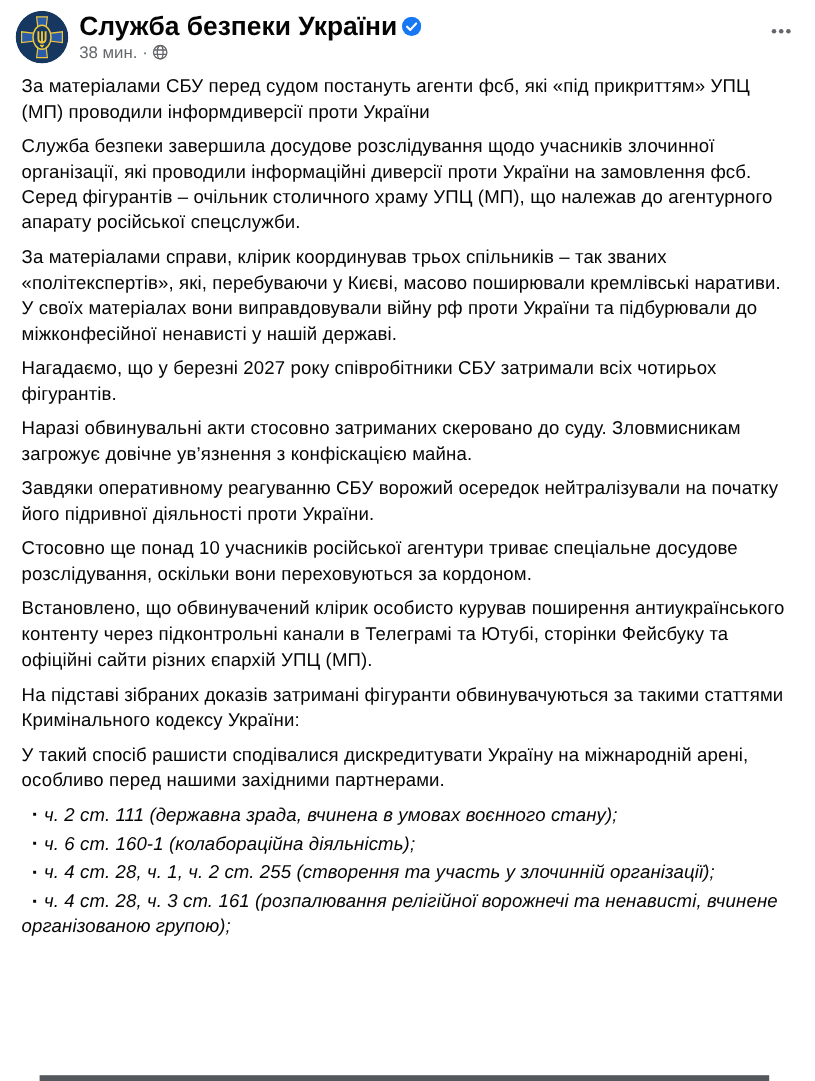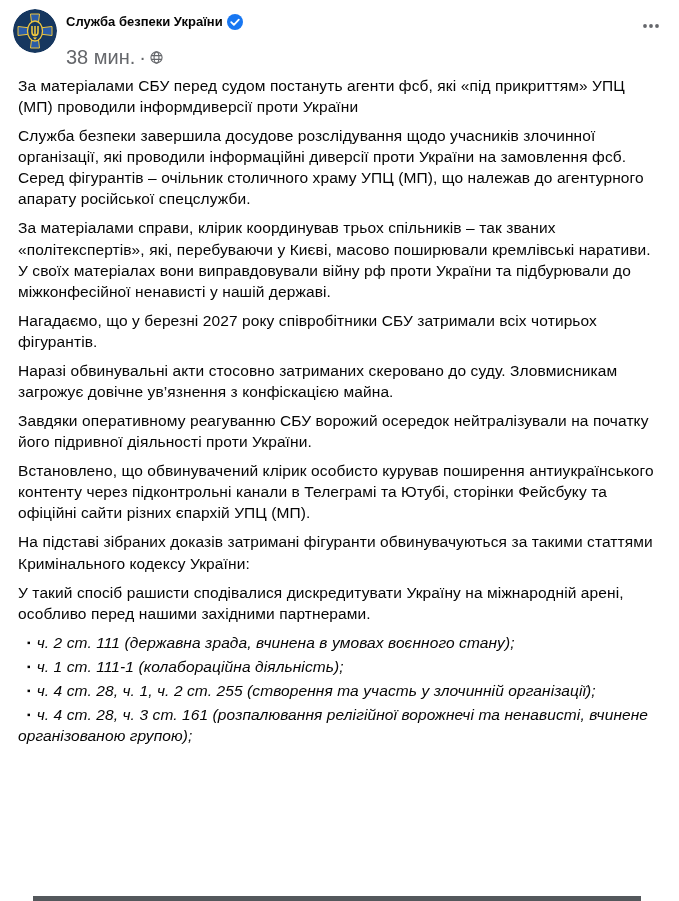--- a/index.html
+++ b/index.html
@@ -47,34 +47,34 @@
     flex: 1 1 auto;
     padding-top: 2px;
     min-width: 0;
   }
   .name-row {
     display: flex;
     align-items: center;
     gap: 4px;
   }
   .page-name {
-    font-size: 13px;
+    font-size: 22px;
     font-weight: bold;
     color: var(--text, #050505);
     line-height: 21px;
     cursor: pointer;
     white-space: nowrap;
   }
   .verified-badge { display: inline-flex; margin-top: 1px; }
   .meta-row {
     display: flex;
     align-items: center;
     gap: 4px;
-    margin-top: 16px;
-    font-size: 20px;
+    margin-top: 2px;
+    font-size: 14px;
     color: var(--meta, #65676B);
     line-height: 18px;
   }
   .meta-sep { color: var(--meta, #65676B); }
   .more-btn {
     position: absolute;
     top: 10px;
     right: 12px;
     width: 32px;
     height: 32px;
@@ -182,29 +182,30 @@
     </button>
   </div>
 
   <div class="post-body">
     <p>За матеріалами СБУ перед судом постануть агенти фсб, які «під прикриттям» УПЦ (МП) проводили інформдиверсії проти України</p>
     <p>Служба безпеки завершила досудове розслідування щодо учасників злочинної організації, які проводили інформаційні диверсії проти України на замовлення фсб. Серед фігурантів – очільник столичного храму УПЦ (МП), що належав до агентурного апарату російської спецслужби.</p>
     <p>За матеріалами справи, клірик координував трьох спільників – так званих «політекспертів», які, перебуваючи у Києві, масово поширювали кремлівські наративи. У своїх матеріалах вони виправдовували війну рф проти України та підбурювали до міжконфесійної ненависті у нашій державі.</p>
     <p>Нагадаємо, що у березні 2027 року співробітники СБУ затримали всіх чотирьох фігурантів.</p>
     <p>Наразі обвинувальні акти стосовно затриманих скеровано до суду. Зловмисникам загрожує довічне ув’язнення з конфіскацією майна.</p>
     <p>Завдяки оперативному реагуванню СБУ ворожий осередок нейтралізували на початку його підривної діяльності проти України.</p>
+    <p>Стосовно ще понад 10 учасників російської агентури триває спеціальне досудове розслідування, оскільки вони переховуються за кордоном.</p>
     <p>Встановлено, що обвинувачений клірик особисто курував поширення антиукраїнського контенту через підконтрольні канали в Телеграмі та Ютубі, сторінки Фейсбуку та офіційні сайти різних єпархій УПЦ (МП).</p>
     <p>На підставі зібраних доказів затримані фігуранти обвинувачуються за такими статтями Кримінального кодексу України:</p>
     <p>У такий спосіб рашисти сподівалися дискредитувати Україну на міжнародній арені, особливо перед нашими західними партнерами.</p>
 
     <div class="bullet-line">
       <span class="bullet-marker">▪</span><span>ч. 2 ст. 111 (державна зрада, вчинена в умовах воєнного стану);</span>
     </div>
     <div class="bullet-line">
-      <span class="bullet-marker">▪</span><span>ч. 1 ст. 111-1 (колабораційна діяльність);</span>
+      <span class="bullet-marker">▪</span><span>ч. 6 ст. 160-1 (колабораційна діяльність);</span>
     </div>
     <div class="bullet-line">
       <span class="bullet-marker">▪</span><span>ч. 4 ст. 28, ч. 1, ч. 2 ст. 255 (створення та участь у злочинній організації);</span>
     </div>
     <div class="bullet-line">
       <span class="bullet-marker">▪</span><span>ч. 4 ст. 28, ч. 3 ст. 161 (розпалювання релігійної ворожнечі та ненависті, вчинене організованою групою);</span>
     </div>
 
   </div>
 

